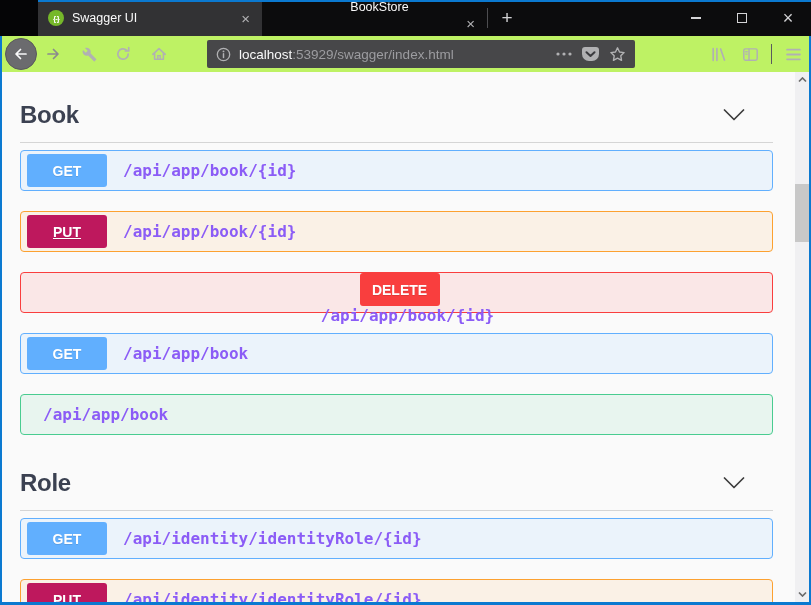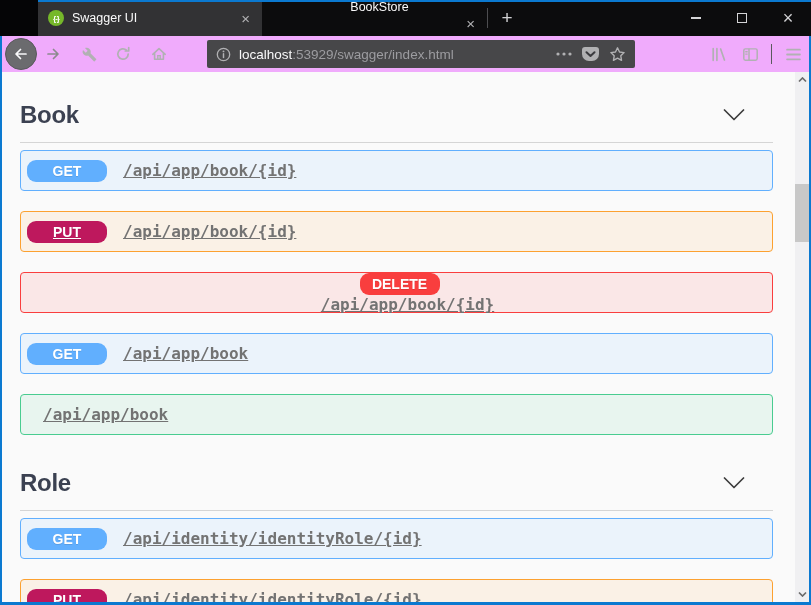--- a/index.html
+++ b/index.html
@@ -27,21 +27,21 @@
   .glyph-min { width:10px; height:1.5px; background:#d4d4d6; }
   .glyph-max { width:10px; height:10px; border:1.5px solid #d4d4d6; }
   .glyph-close { font-size:18px; font-weight:300; line-height:1; }
 
   
   .frame { position:absolute; top:36px; left:0; right:0; bottom:0;
            border-left:2px solid #0b79d0; border-right:2px solid #0b79d0; border-bottom:3px solid #0b79d0;
            display:flex; flex-direction:column; }
 
   
-  .toolbar { height:36px; background:#f0abfc; display:flex; align-items:center; padding-left:3px; flex:none; }
+  .toolbar { height:36px; background:#bef264; display:flex; align-items:center; padding-left:3px; flex:none; }
   .back-btn { width:32px; height:32px; border-radius:50%; background:#6b6b6e; border:1px solid #59595c;
               display:flex; align-items:center; justify-content:center; flex:none; }
   .nav-btn { width:28px; height:28px; display:flex; align-items:center; justify-content:center; flex:none; }
   .urlbar { margin-left:34px; width:428px; height:28px; background:#474749; border-radius:2px;
             display:flex; align-items:center; padding:0 9px; flex:none; }
   .url-text { margin-left:8px; font-size:13.5px; white-space:nowrap; }
   .url-host { color:#f9f9fa; }
   .url-rest { color:#9c9ca0; }
   .url-spacer { flex:1; }
   .url-icon { display:flex; align-items:center; justify-content:center; margin-left:10px; }
@@ -54,25 +54,25 @@
   .content { flex:1; background:#fafafa; position:relative; overflow:hidden; }
   .page { padding:28px 36px 0 18px; }
   .section + .section { margin-top:33px; }
   .sec-head { display:flex; align-items:center; justify-content:space-between; height:30px;gap:9px; }
   .sec-title { font-size:24px; font-weight:bold; color:#3b4151; letter-spacing:-0.3px; }
   .sec-chevron { margin-right:28px; display:flex; align-items:center; }
   .divider { border-top:1px solid #d5d5d5; margin-top:12px; }
   .ops { margin-top:7px; }
   .op { height:41px; border:1px solid; border-radius:4px; margin-bottom:20px;
         display:flex; align-items:center; padding-left:6px; }
-  .method { min-width:80px; height:22px; border-radius:9px; color:#fff; font-weight:bold;
+  .method { min-width:80px; height:33px; border-radius:3px; color:#fff; font-weight:bold;
             font-size:14px; display:inline-flex; align-items:center; justify-content:center;
             padding:0 10px; flex:none; text-shadow:0 1px 0 rgba(0,0,0,.1); }
   .path { margin-left:16px; font-family:"DejaVu Sans Mono", monospace; font-size:16px;
-          font-weight:600; color:#737373; white-space:nowrap;text-decoration:underline; }
+          font-weight:600; color:#8b5cf6; white-space:nowrap; }
   .m-get    { background:#ebf3fb; border-color:#61affe; }
   .m-get    .method { background:#61affe; }
   .m-put    { background:#faf1e6; border-color:#fca130; }
   .m-put    .method { background:#be185d;text-decoration:underline; }
   .m-delete { background:#fae7e7; border-color:#f93e3e;flex-direction:column; }
   .m-delete .method { background:#f93e3e; }
   .m-post   { background:#e8f5ef; border-color:#49cc90; }
   .m-post   .method { background:#49cc90; }
 
   

